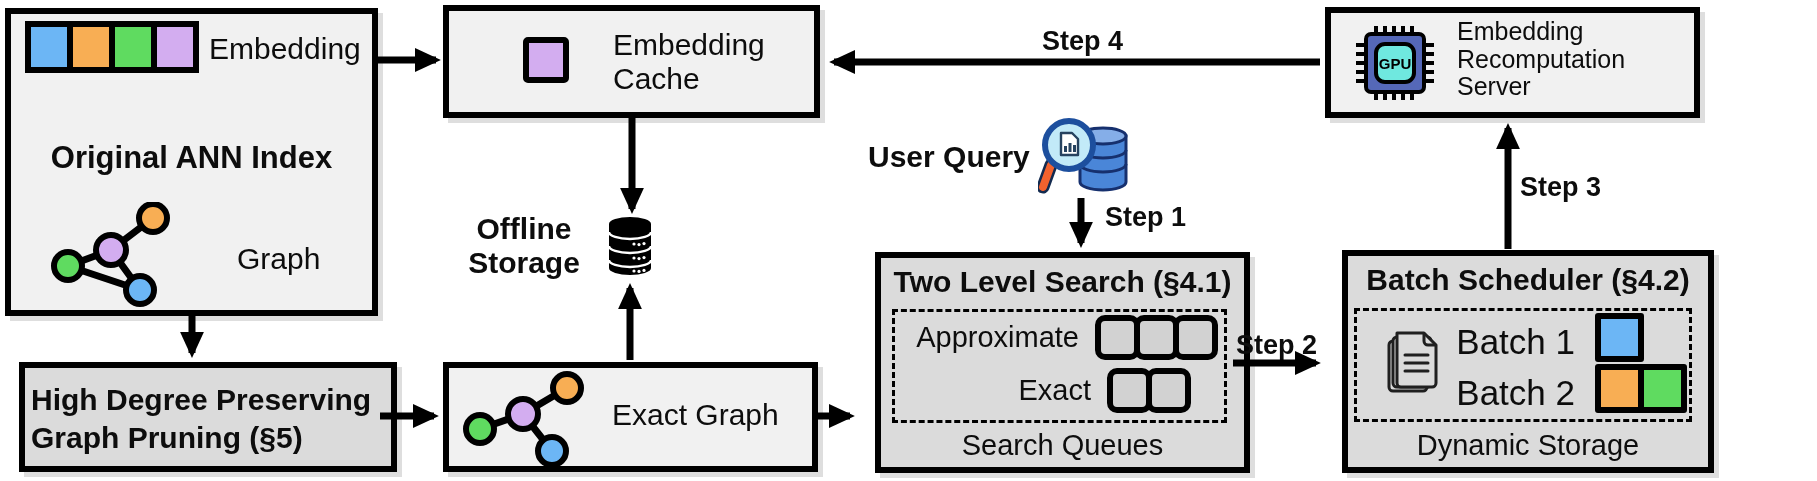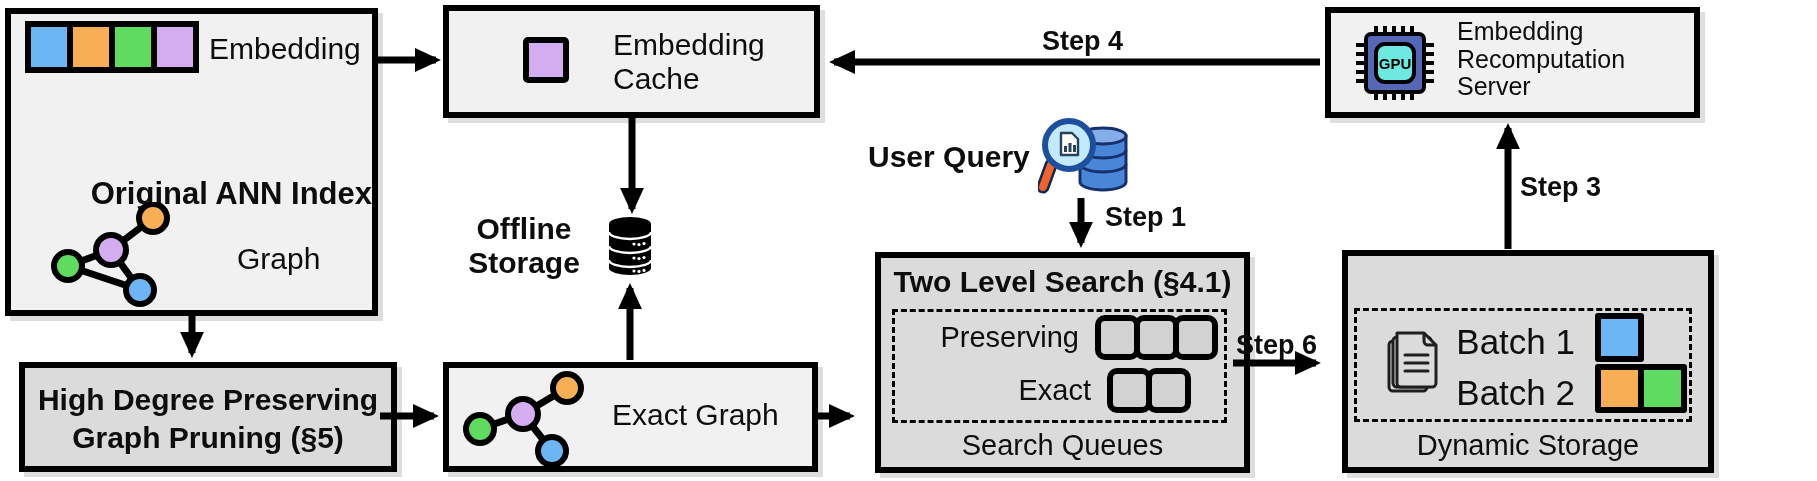--- a/index.html
+++ b/index.html
@@ -42,21 +42,21 @@
 <div class="canvas">
 
   <div class="box light" style="left:5px;top:8px;width:361px;height:296px;">
     <div class="strip" style="left:14px;top:7px;">
       <div class="cell" style="background:var(--blue);"></div>
       <div class="cell" style="background:var(--orange);"></div>
       <div class="cell" style="background:var(--green);"></div>
       <div class="cell" style="background:var(--purple);"></div>
     </div>
     <div class="label fs30" style="left:198px;top:18px;">Embedding</div>
-    <div class="label bold" style="left:0;right:0;top:126px;text-align:right;font-size:31px;margin-top:36px;">Original ANN Index</div>
+    <div class="label bold" style="left:0;right:0;top:126px;text-align:center;font-size:31px;">Original ANN Index</div>
     <svg style="position:absolute;left:40px;top:188px;" width="130" height="110" viewBox="0 0 130 110">
       <g stroke="#000" stroke-width="7" stroke-linecap="round">
         <line x1="60" y1="48" x2="102" y2="16"></line>
         <line x1="60" y1="48" x2="17" y2="64"></line>
         <line x1="60" y1="48" x2="89" y2="88"></line>
         <line x1="17" y1="64" x2="89" y2="88"></line>
       </g>
       <g stroke="#000" stroke-width="6">
         <circle cx="102" cy="16" r="14" fill="var(--orange)"></circle>
         <circle cx="17" cy="64" r="14" fill="var(--green)"></circle>
@@ -113,40 +113,41 @@
       <rect x="30.5" y="27" width="3" height="9"></rect>
       <rect x="35" y="29" width="3" height="7"></rect>
     </g>
   </svg>
   <div class="step" style="left:1105px;top:202px;">Step 1</div>
 
   <div class="box gray" style="left:858px;top:252px;width:363px;height:209px;">
     <div class="box-title">Two Level Search (§4.1)</div>
     <div class="dashed" style="left:11px;top:51px;width:329px;height:108px;">
       <div class="q-row" style="top:3px;">
-        <div class="q-label">Preserving</div>
+        <div class="q-label">Approximate</div>
         <div class="q-squares">
           <div class="q-sq"></div>
           <div class="q-sq"></div>
           <div class="q-sq"></div>
         </div>
       </div>
       <div class="q-row" style="top:56px;">
         <div class="q-label">Exact</div>
         <div class="q-squares">
           <div class="q-sq"></div>
           <div class="q-sq"></div>
         </div>
       </div>
     </div>
     <div class="box-footer">Search Queues</div>
   </div>
-  <div class="step" style="left:1236px;top:330px;">Step 6</div>
+  <div class="step" style="left:1236px;top:330px;">Step 2</div>
 
   <div class="box gray" style="left:1325px;top:250px;width:360px;height:211px;">
+    <div class="box-title">Batch Scheduler (§4.2)</div>
     <div class="dashed" style="left:6px;top:52px;width:332px;height:108px;">
       <svg style="position:absolute;left:27px;top:18px;" width="58" height="70" viewBox="0 0 58 70">
         <g fill="#DBDBDB" stroke="#1F1F1F" stroke-width="3" stroke-linejoin="round">
           <rect x="5" y="12" width="38" height="50" rx="4"></rect>
           <rect x="9" y="8" width="38" height="50" rx="4"></rect>
           <path d="M13,4 H40 L52,16 V54 a4,4 0 0 1 -4,4 H17 a4,4 0 0 1 -4,-4 Z"></path>
           <path d="M40,4 V12 a4,4 0 0 0 4,4 H52" fill="none"></path>
         </g>
         <g stroke="#1F1F1F" stroke-width="3" stroke-linecap="round">
           <line x1="21" y1="26" x2="44" y2="26"></line>
@@ -194,21 +195,21 @@
       </g>
       <rect x="11" y="8" width="58" height="58" rx="5" fill="var(--gpu-body)" stroke="#000" stroke-width="4"></rect>
       <rect x="21" y="18" width="38" height="38" rx="9" fill="var(--gpu-core)" stroke="#000" stroke-width="4"></rect>
       <text x="40" y="43" text-anchor="middle" font-size="15" font-weight="700" fill="#000">GPU</text>
     </svg>
     <div class="label fs29" style="left:126px;top:5px;width:235px;">Embedding Recomputation Server</div>
   </div>
   <div class="step" style="left:1042px;top:26px;">Step 4</div>
 
   <div class="box gray" style="left:2px;top:362px;width:366px;height:98px;">
-    <div class="label bold" style="left:6px;right:6px;top:13px;text-align:center;font-size:30px;line-height:1.25;">High Degree Preserving Graph Pruning (§5)</div>
+    <div class="label bold" style="left:6px;right:6px;top:13px;text-align:left;font-size:30px;line-height:1.25;">High Degree Preserving Graph Pruning (§5)</div>
   </div>
 
   <div class="box light" style="left:443px;top:362px;width:363px;height:98px;">
     <svg style="position:absolute;left:13px;top:2px;" width="130" height="100" viewBox="0 0 130 100">
       <g stroke="#000" stroke-width="7" stroke-linecap="round">
         <line x1="61" y1="44" x2="105" y2="18"></line>
         <line x1="61" y1="44" x2="18" y2="59"></line>
         <line x1="61" y1="44" x2="90" y2="81"></line>
       </g>
       <g stroke="#000" stroke-width="6">

